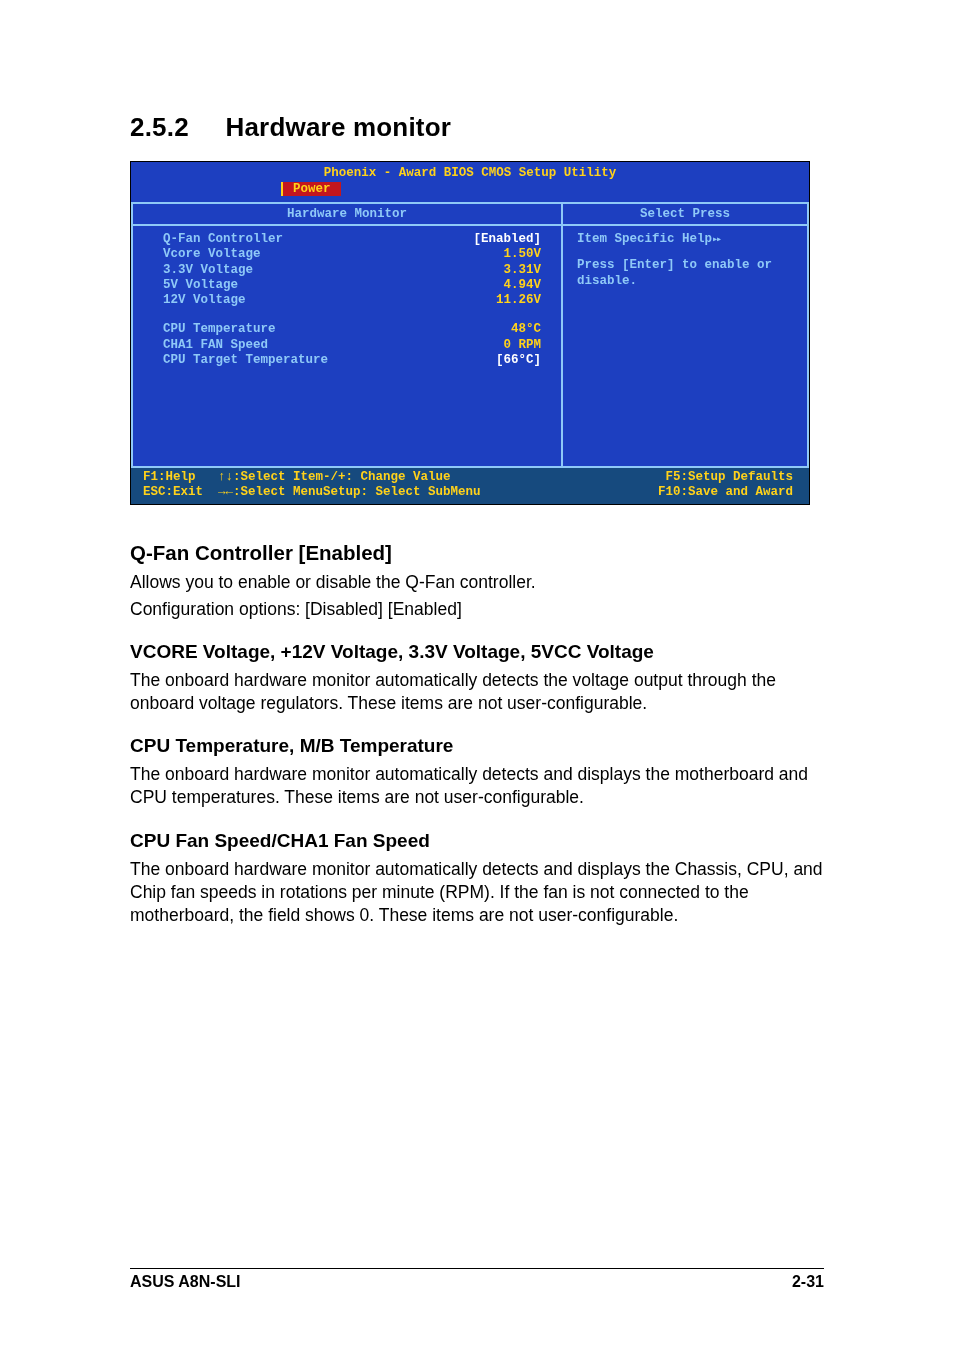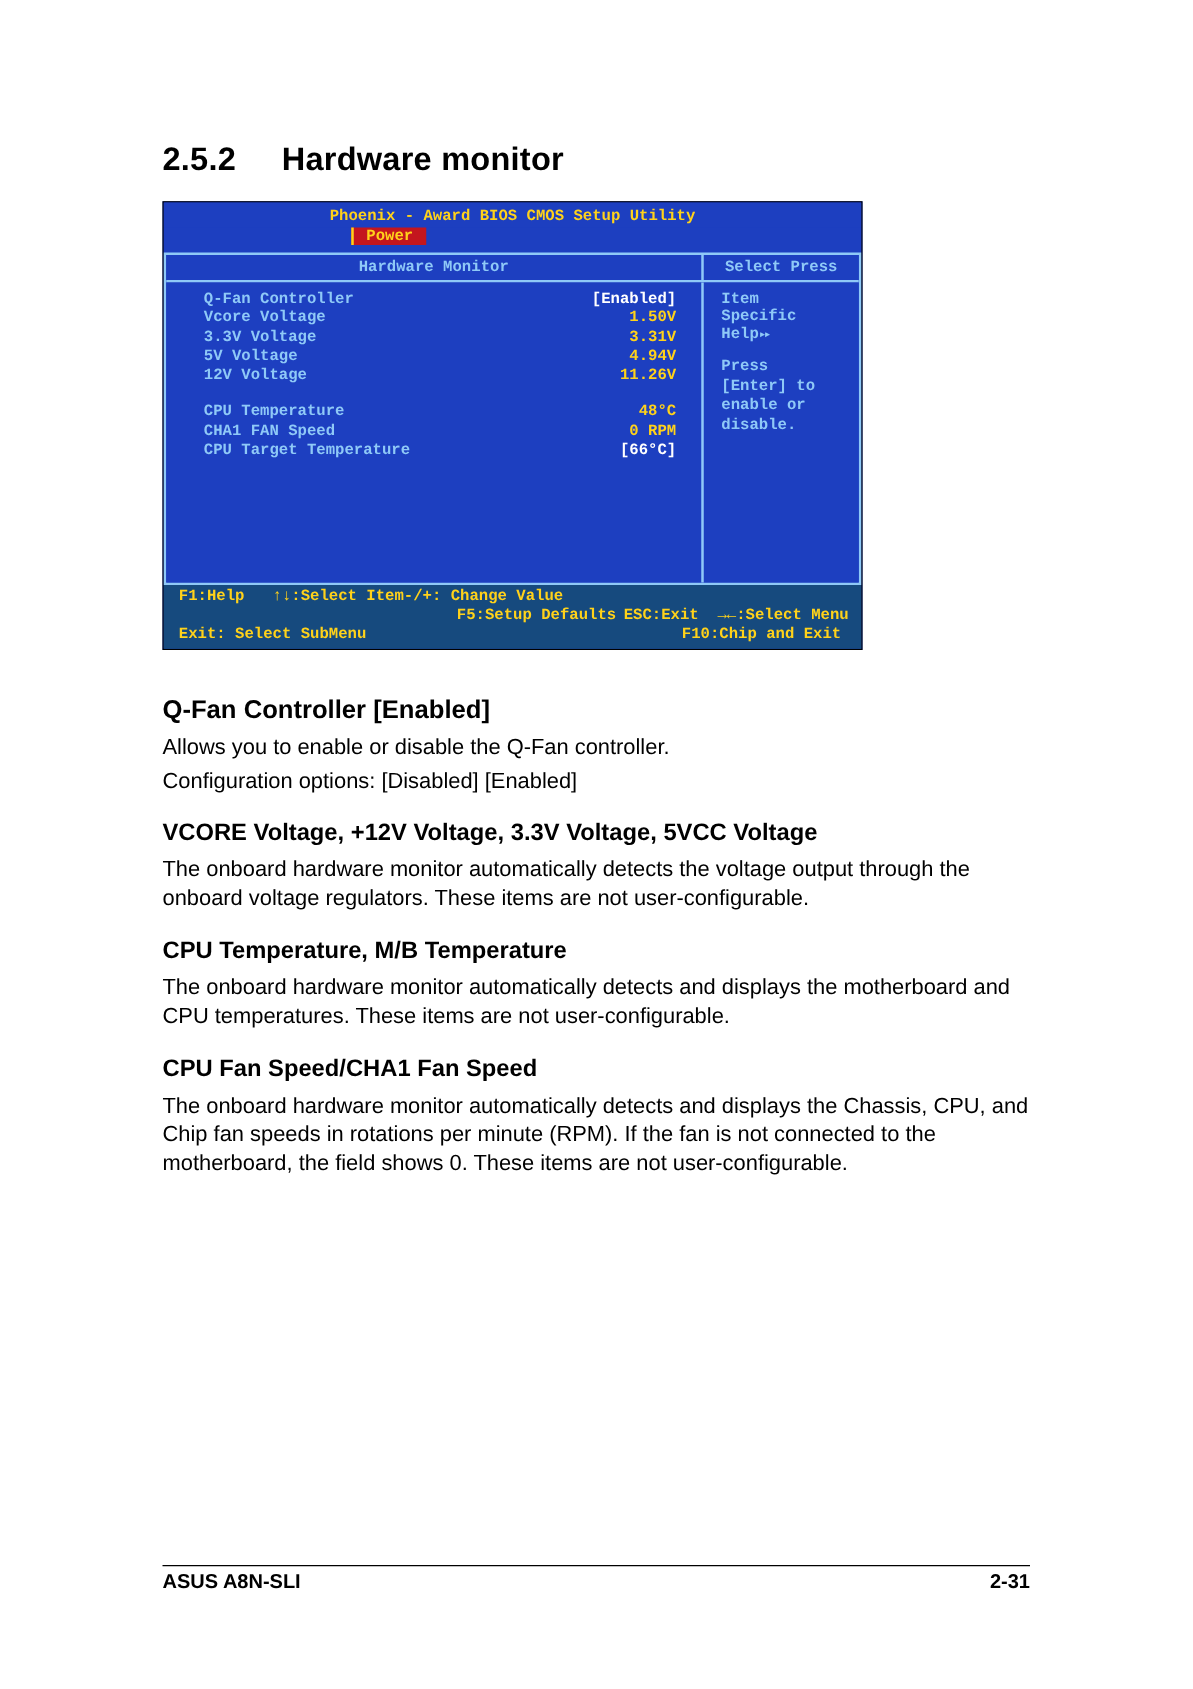--- a/index.html
+++ b/index.html
@@ -15,21 +15,21 @@
     font-weight: 700;
     margin-bottom: 18px;
     letter-spacing: 0.2px;
   }
   .sec-no { display: inline-block; min-width: 88px; }
 
   p.lead { font-size: 18px; line-height: 1.35; margin-bottom: 26px; }
 
   
   .bios {
-    width: 560px;
+    width: 680px;
     border: 1px solid #000;
     background: #1d3fc0;
     font-family: "Courier New", monospace;
     font-size: 12.5px;
     color: #fff;
     margin-bottom: 36px;
   }
   .bios-title {
     background: #1d3fc0;
     color: #ffd21a;
@@ -109,21 +109,21 @@
 
   
   h2.subhead { font-size: 20.5px; font-weight: 700; margin-bottom: 6px; }
   h3.subsub  { font-size: 19px;  font-weight: 700; margin-top: 20px; margin-bottom: 6px; }
   p.body { font-size: 17.5px; line-height: 1.32; margin-bottom: 4px; }
 
   
   .page-footer {
     position: absolute;
     left: 130px; right: 130px;
-    bottom: 76px;
+    bottom: 60px;
     border-top: 1px solid #000;
     padding-top: 4px;
     display: flex;
     justify-content: space-between;
     font-size: 16px;
     font-weight: 700;
   }
 
   .arrow-icon::after { content: "\25B8\25B8"; font-size: 10px; letter-spacing: -2px; }
 </style>
@@ -190,22 +190,22 @@
           </div>
           <div class="help-body">Press [Enter] to enable or disable.</div>
         </div>
       </div>
     </div>
     <div class="bios-footer">
       <div class="bf-col bf1">F1:Help   ↑↓:Select Item</div>
       <div class="bf-col bf2">-/+: Change Value</div>
       <div class="bf-col bf3">F5:Setup Defaults</div>
       <div class="bf-col bf1">ESC:Exit  →←:Select Menu</div>
-      <div class="bf-col bf2">Exit: Select SubMenu</div>
-      <div class="bf-col bf3">F10:Chip and Exit</div>
+      <div class="bf-col bf2">Setup: Select SubMenu</div>
+      <div class="bf-col bf3">F10:Save and Award</div>
     </div>
   </div>
 
   <h2 class="subhead">Q-Fan Controller [Enabled]</h2>
   <p class="body">Allows you to enable or disable the Q-Fan controller.</p>
   <p class="body">Configuration options: [Disabled] [Enabled]</p>
 
   <h3 class="subsub">VCORE Voltage, +12V Voltage, 3.3V Voltage, 5VCC Voltage</h3>
   <p class="body">The onboard hardware monitor automatically detects the voltage output through the onboard voltage regulators. These items are not user-configurable.</p>
 

